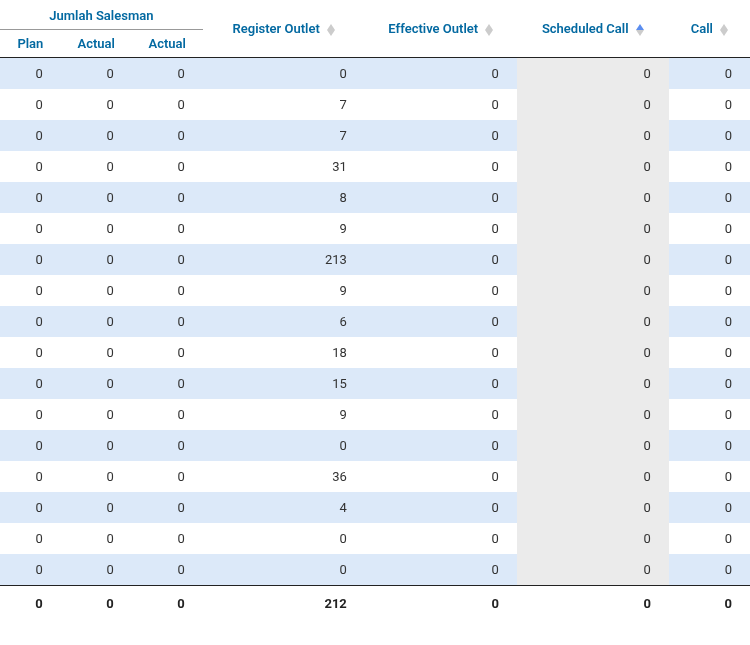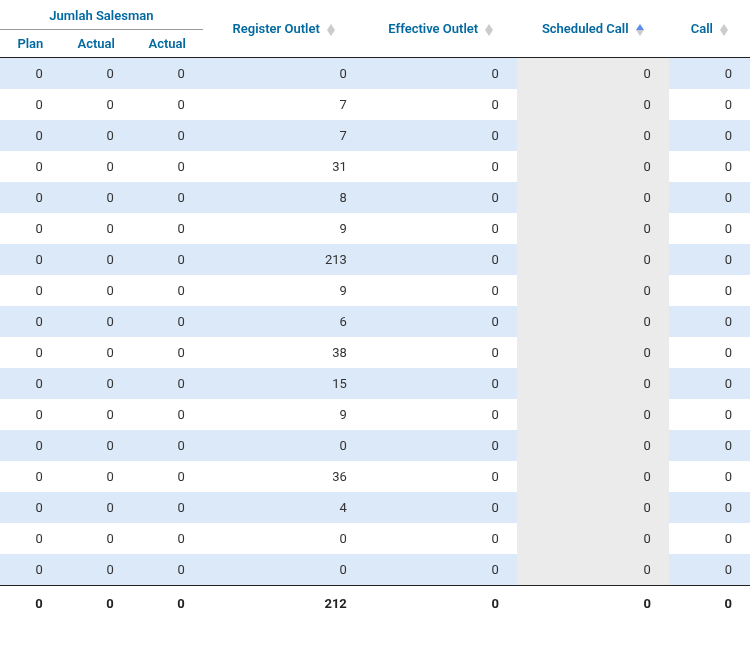--- a/index.html
+++ b/index.html
@@ -241,21 +241,21 @@
         <td>0</td>
         <td>6</td>
         <td>0</td>
         <td class="col-scheduled">0</td>
         <td>0</td>
       </tr>
       <tr class="even">
         <td>0</td>
         <td>0</td>
         <td>0</td>
-        <td>38</td>
+        <td>18</td>
         <td>0</td>
         <td class="col-scheduled">0</td>
         <td>0</td>
       </tr>
       <tr class="odd">
         <td>0</td>
         <td>0</td>
         <td>0</td>
         <td>15</td>
         <td>0</td>

